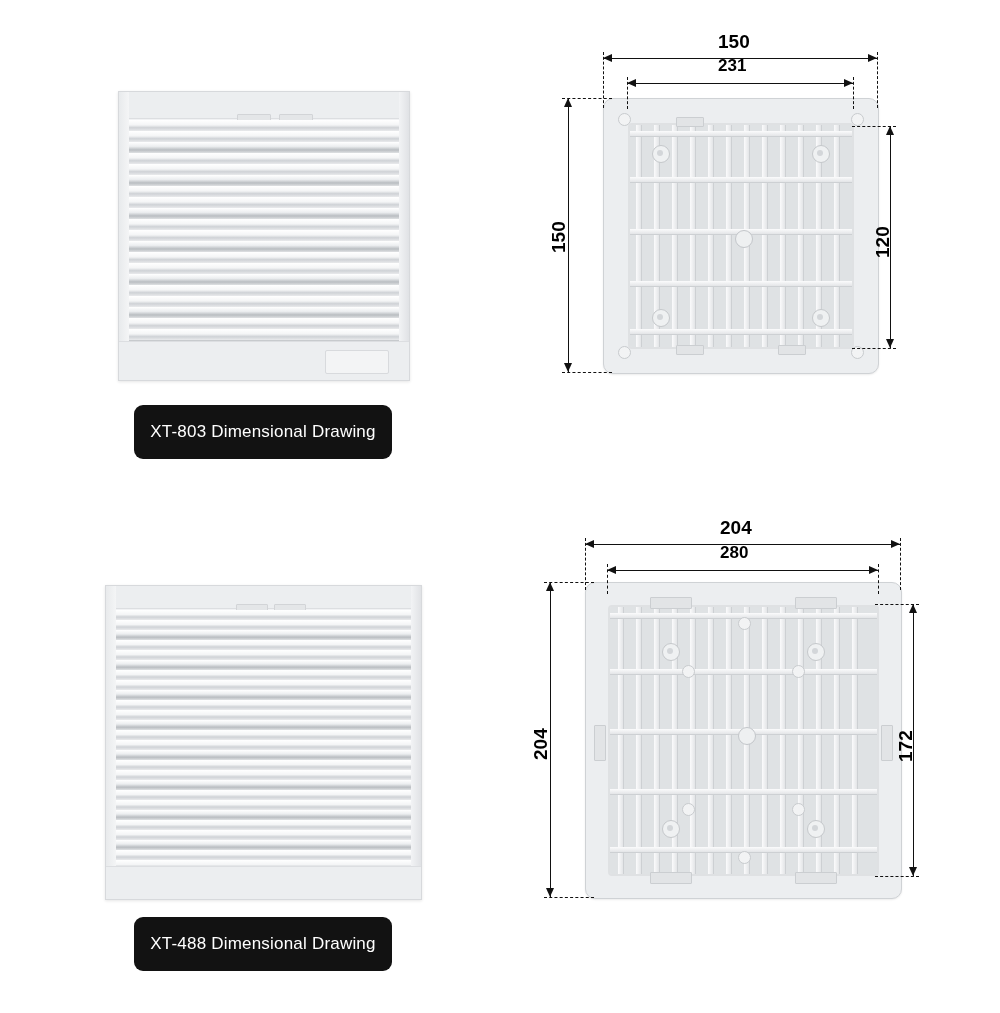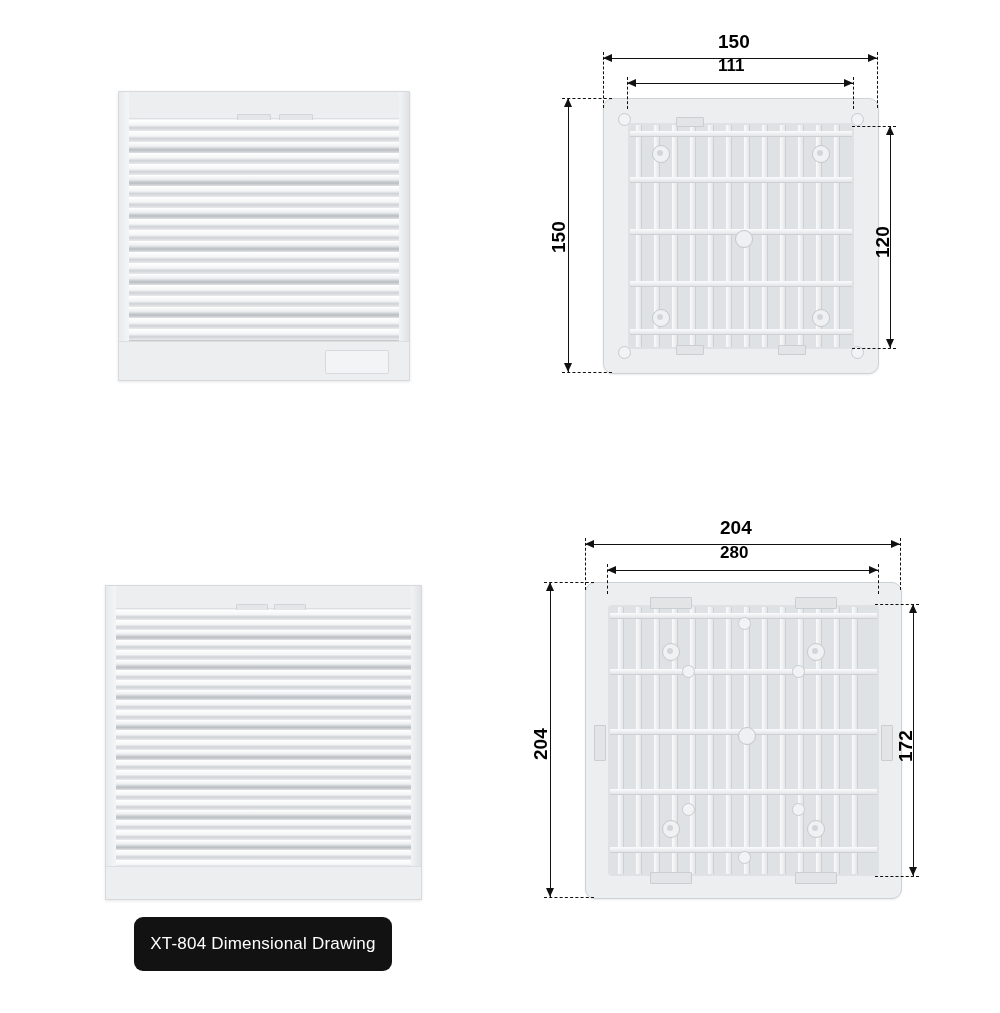--- a/index.html
+++ b/index.html
@@ -252,20 +252,23 @@
       <div class="louver" style="top:176px; height:11px;"></div>
       <div class="louver dark" style="top:187px; height:11px;"></div>
       <div class="louver" style="top:198px; height:11px;"></div>
       <div class="louver" style="top:209px; height:11px;"></div>
     </div>
 
     <div class="fv-frame-bottom" style="height:38px;"></div>
     <div class="fv-plate" style="right:20px; bottom:6px; width:62px; height:22px;"></div>
   </div>
 
+  <div class="label-pill" style="left:134px; top:405px; width:258px; height:54px;">
+    <span>XT-803 Dimensional Drawing</span>
+  </div>
 
   <div class="dim-wrap" style="left:540px; top:30px; width:420px; height:400px;">
 
     <div class="rear-view" style="left:63px; top:68px; width:274px; height:274px;">
 
       <div class="rear-inner" style="left:24px; top:24px; right:24px; bottom:24px;">
         <div class="filter-mesh"></div>
 
         <div class="grid-bar-v" style="left:6px;"></div>
         <div class="grid-bar-v" style="left:24px;"></div>
@@ -308,21 +311,21 @@
     <div class="dim-line-h" style="left:63px; top:28px; width:274px;"></div>
     <div class="arrow left" style="left:63px; top:24px;"></div>
     <div class="arrow right" style="left:328px; top:24px;"></div>
     <div class="dim-text" style="left:178px; top:1px;">150</div>
 
     <div class="ext-line-v" style="left:87px; top:47px; height:32px;"></div>
     <div class="ext-line-v" style="left:313px; top:47px; height:32px;"></div>
     <div class="dim-line-h" style="left:87px; top:53px; width:226px;"></div>
     <div class="arrow left" style="left:87px; top:49px;"></div>
     <div class="arrow right" style="left:304px; top:49px;"></div>
-    <div class="dim-text" style="left:178px; top:26px; font-size:17px;">111</div>
+    <div class="dim-text" style="left:178px; top:26px; font-size:17px;">231</div>
 
     <div class="ext-line" style="left:22px; top:68px; width:50px;"></div>
     <div class="ext-line" style="left:22px; top:342px; width:50px;"></div>
     <div class="dim-line-v" style="left:28px; top:68px; height:274px;"></div>
     <div class="arrow up" style="left:24px; top:68px;"></div>
     <div class="arrow down" style="left:24px; top:333px;"></div>
     <div class="dim-text vertical" style="left:8px; top:223px;">150</div>
 
     <div class="ext-line" style="left:312px; top:96px; width:44px;"></div>
     <div class="ext-line" style="left:312px; top:318px; width:44px;"></div>
@@ -369,21 +372,21 @@
       <div class="louver" style="top:220px; height:10px;"></div>
       <div class="louver dark" style="top:230px; height:10px;"></div>
       <div class="louver" style="top:240px; height:10px;"></div>
       <div class="louver" style="top:250px; height:10px;"></div>
     </div>
 
     <div class="fv-frame-bottom" style="height:32px;"></div>
   </div>
 
   <div class="label-pill" style="left:134px; top:417px; width:258px; height:54px;">
-    <span>XT-804 Dimensional Drawing</span>
+    <span>XT-488 Dimensional Drawing</span>
   </div>
 
   <div class="dim-wrap" style="left:530px; top:20px; width:440px; height:420px;">
 
     <div class="rear-view" style="left:55px; top:62px; width:315px; height:315px;">
 
       <div class="rear-inner" style="left:22px; top:22px; right:22px; bottom:22px;">
         <div class="filter-mesh"></div>
         <div class="grid-bar-v" style="left:8px;"></div>
         <div class="grid-bar-v" style="left:26px;"></div>

